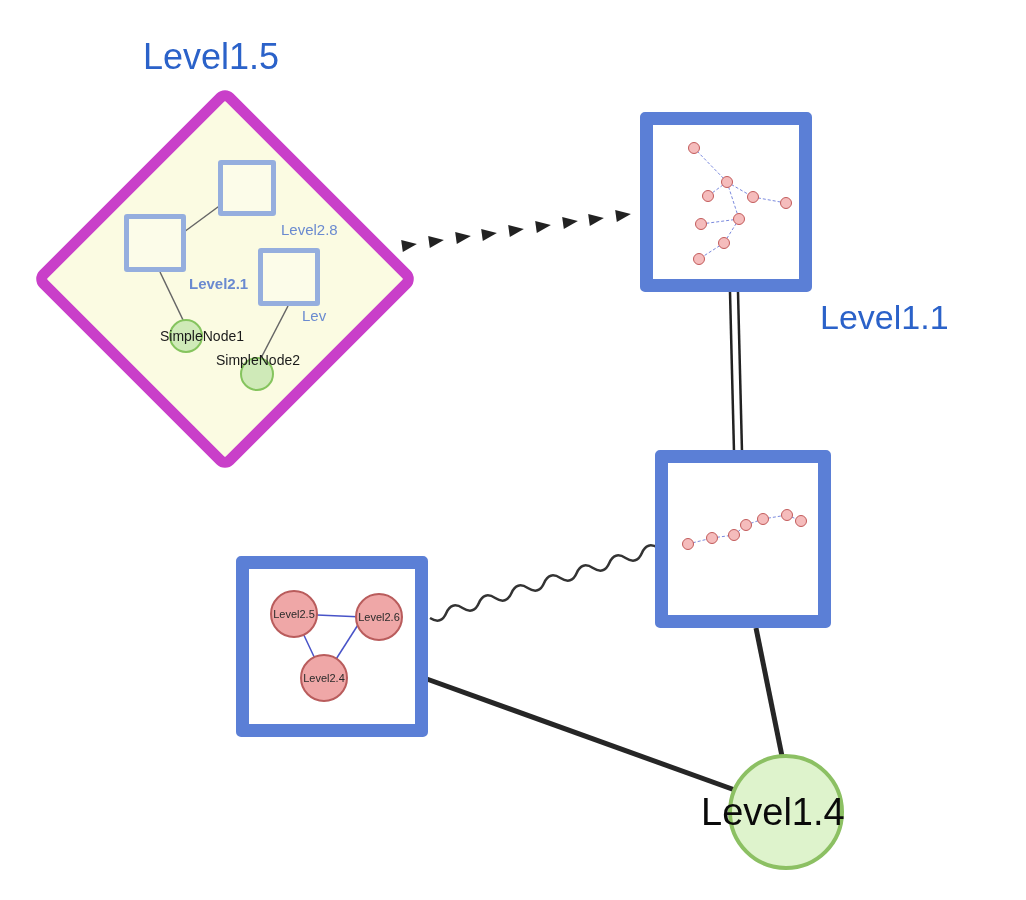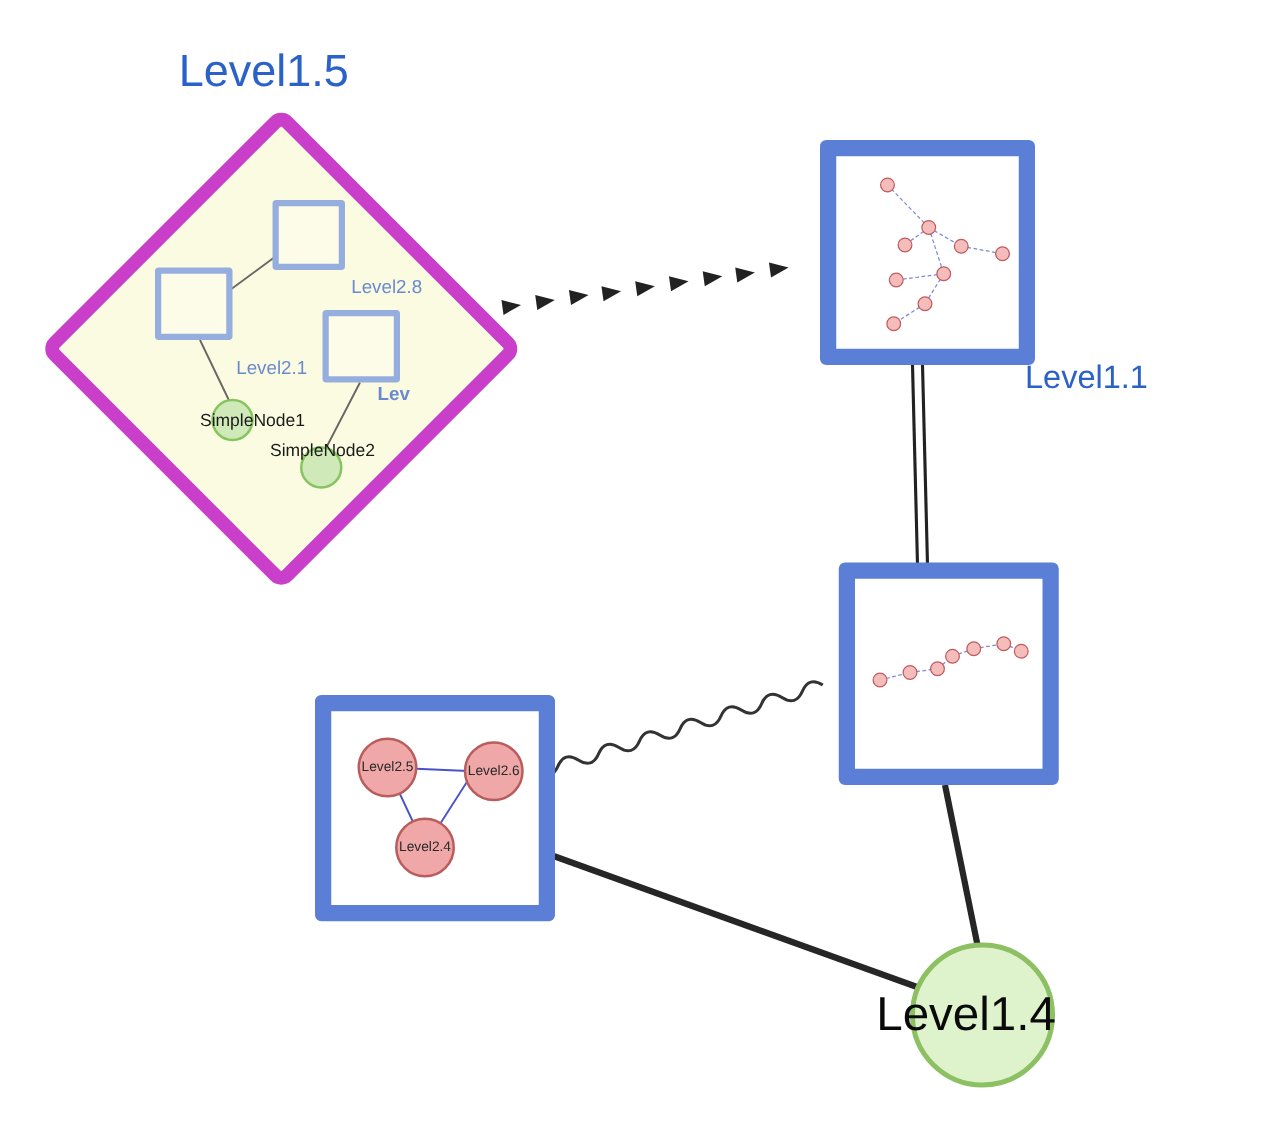--- a/index.html
+++ b/index.html
@@ -10,21 +10,21 @@
   }
   .canvas { position:relative; width:1026px; height:900px; background:#fff; overflow:hidden; }
 
   
   .diamond {
     position:absolute; left:88px; top:142px; width:274px; height:274px;
     background:#fbfbe2; border:11px solid #c93fc9; border-radius:12px;
     transform:rotate(45deg);
   }
   .big-box {
-    position:absolute; background:#ffffff; border:13px solid #5b7fd6; border-radius:5px;margin-left:16px;
+    position:absolute; background:#ffffff; border:13px solid #5b7fd6; border-radius:5px;
   }
   .box11 { left:640px; top:112px; width:172px; height:180px; }
   .box12 { left:655px; top:450px; width:176px; height:178px; }
   .box13 { left:236px; top:556px; width:192px; height:181px; }
 
   .inner-square {
     position:absolute; background:#fcfce9; border:5px solid #95aede; border-radius:3px;
   }
   .sq-top   { left:218px; top:160px; width:58px; height:56px; }
   .sq-left  { left:124px; top:214px; width:62px; height:58px; }
@@ -49,28 +49,28 @@
   }
 
   .level14-circle {
     position:absolute; left:728px; top:754px; width:116px; height:116px;
     border-radius:50%; background:#def3cc; border:4px solid #8cc063;
   }
 
   
   .node-label { position:absolute; color:#2b62c9; white-space:nowrap; }
   .lab15 { left:143px; top:36px;  font-size:36px; }
-  .lab11 { left:820px; top:286px; font-size:26px; }
+  .lab11 { left:820px; top:298px; font-size:34px; }
   .lab12 { left:830px; top:632px; font-size:38px; }
   .lab13 { left:420px; top:742px; font-size:38px; }
   .lab14 { position:absolute; left:701px; top:791px; font-size:38px; color:#0a0a0a; white-space:nowrap; }
   .small-blue { position:absolute; color:#6a8ad0; font-size:15px; white-space:nowrap; }
   .sb28 { left:281px; top:221px;text-align:right; }
-  .sb21 { left:189px; top:286px; }
-  .sbLev { left:302px; top:307px;font-weight:bold; }
+  .sb21 { left:189px; top:275px;font-weight:bold; }
+  .sbLev { left:302px; top:307px; }
 
   
   .edges-layer { position:absolute; left:0; top:0; pointer-events:none; }
   .edge-thin { stroke:#666; stroke-width:1.5; }
   .edge-mid  { stroke:#222; stroke-width:2.5; }
   .edge-wavy { stroke:#333; stroke-width:2.5; fill:none; }
   .edge-thick{ stroke:#262626; stroke-width:5; }
   .mini { position:absolute; left:0; top:0; }
 </style>
 </head>

